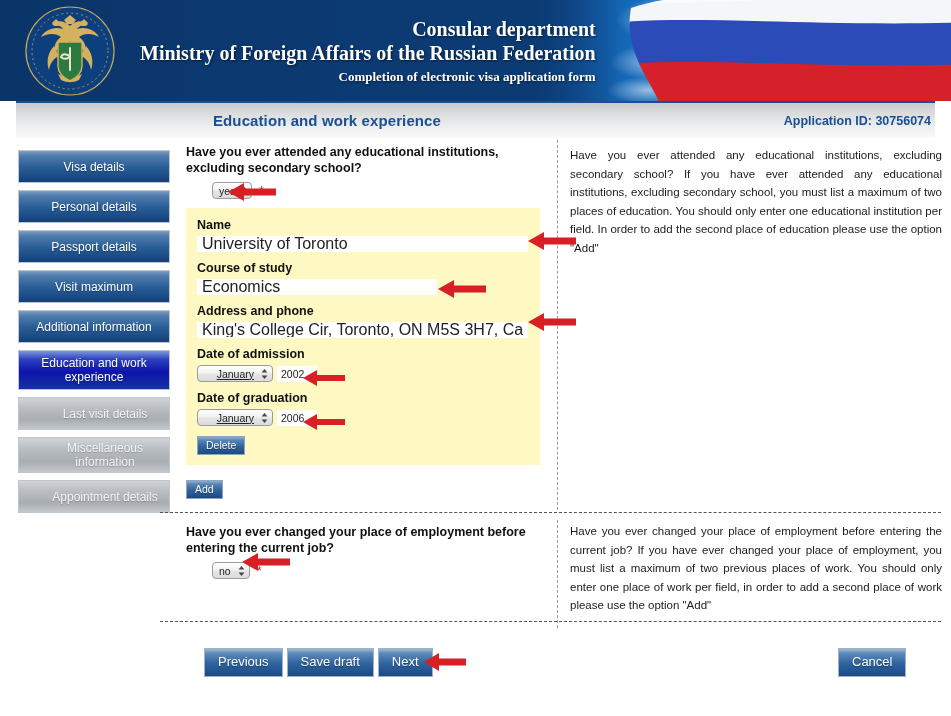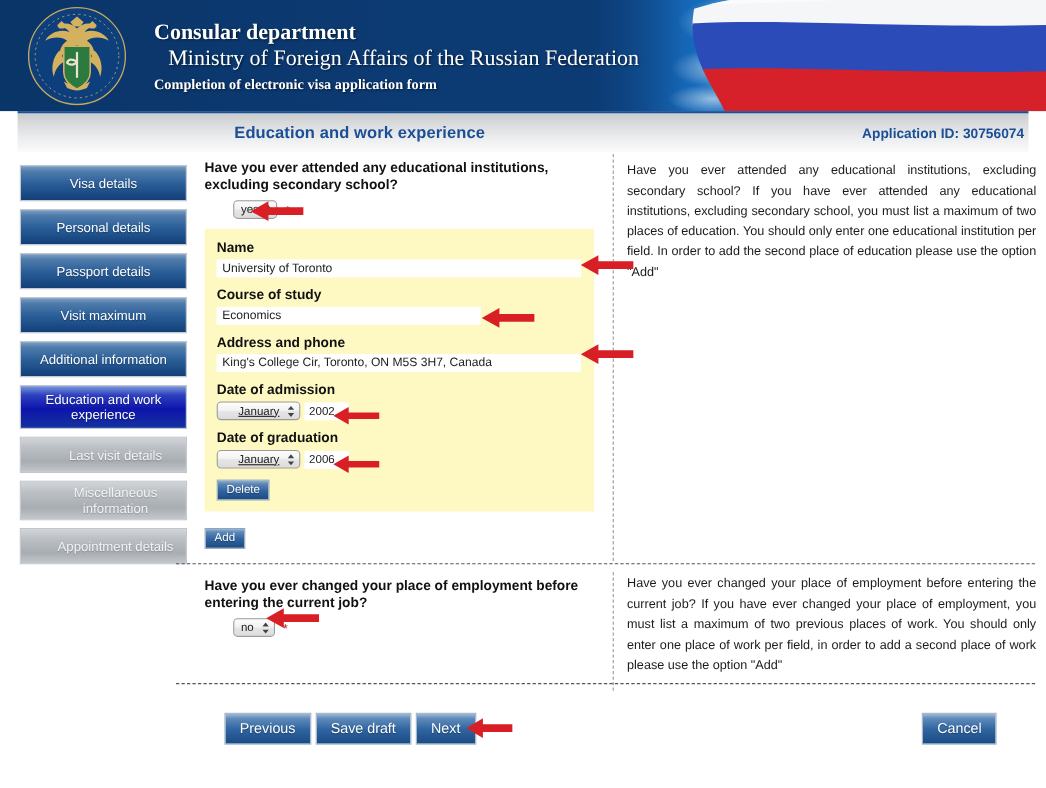--- a/index.html
+++ b/index.html
@@ -11,20 +11,21 @@
     overflow: hidden;
     position: relative;
   }
 
   
   .banner {
     position: relative;
     width: 951px; height: 101px;
     overflow: hidden;
     background: #0b3a74;
+    text-align: right;
   }
   .banner-sky {
     position: absolute; inset: 0;
     background:
       radial-gradient(ellipse 120px 40px at 700px 20px, rgba(255,255,255,.92) 0%, rgba(255,255,255,0) 70%),
       radial-gradient(ellipse 90px 30px at 760px 48px, rgba(255,255,255,.75) 0%, rgba(255,255,255,0) 72%),
       radial-gradient(ellipse 70px 26px at 660px 62px, rgba(255,255,255,.62) 0%, rgba(255,255,255,0) 72%),
       radial-gradient(ellipse 55px 18px at 648px 90px, rgba(255,255,255,.55) 0%, rgba(255,255,255,0) 75%),
       radial-gradient(ellipse 40px 14px at 840px 90px, rgba(255,255,255,.5) 0%, rgba(255,255,255,0) 75%),
       linear-gradient(to right, #0d3d79 0%, #0d3d79 56%, #1568b8 66%, #2e8ede 78%, #3b9ae8 100%);
@@ -46,23 +47,22 @@
     position: absolute; left: 140px; top: 17px;
     color: #ffffff;
     font-family: "Liberation Serif", serif;
     z-index: 5;
   }
   .banner-title .l1 {
     font-size: 20px; font-weight: bold; line-height: 24px;
     text-shadow: 1px 1px 2px rgba(0,0,0,.55);
   }
   .banner-title .l2 {
-    font-size: 20px; font-weight: normal; line-height: 25px;
+    font-size: 20px; font-weight: bold; line-height: 25px;
     text-shadow: 1px 1px 2px rgba(0,0,0,.55);
-    margin-left: 13px;
   }
   .banner-title .l3 {
     font-size: 13px; font-weight: bold; line-height: 19px; margin-top: 1px;
     text-shadow: 1px 1px 2px rgba(0,0,0,.55);
   }
 
   
   .emblem { position: absolute; left: 24px; top: 6px; width: 92px; height: 90px; z-index: 5; }
 
   
@@ -152,21 +152,21 @@
     padding: 10px 11px 10px 11px;
     margin-bottom: 14px;
   }
   .f-label { font-size: 12.5px; font-weight: bold; color: #111; margin: 0 0 4px 0; }
   .f-label.mt { margin-top: 9px; }
   .t-input {
     display: block;
     height: 16px;
     background: #ffffff;
     border: 1px solid #ffffff;
-    font-size: 11px; color: #222;
+    font-size: 16px; color: #222;
     padding: 0 4px;
     line-height: 16px;
     font-family: "Liberation Sans", sans-serif;
     outline: none;
   }
   .t-input.wide { width: 331px; }
   .t-input.mid  { width: 240px; }
   .date-row { display: flex; align-items: center; gap: 0; }
   .mac-select.month { min-width: 76px; padding: 0 18px 0 8px; justify-content: flex-end; text-decoration: underline; }
   .year-input {

